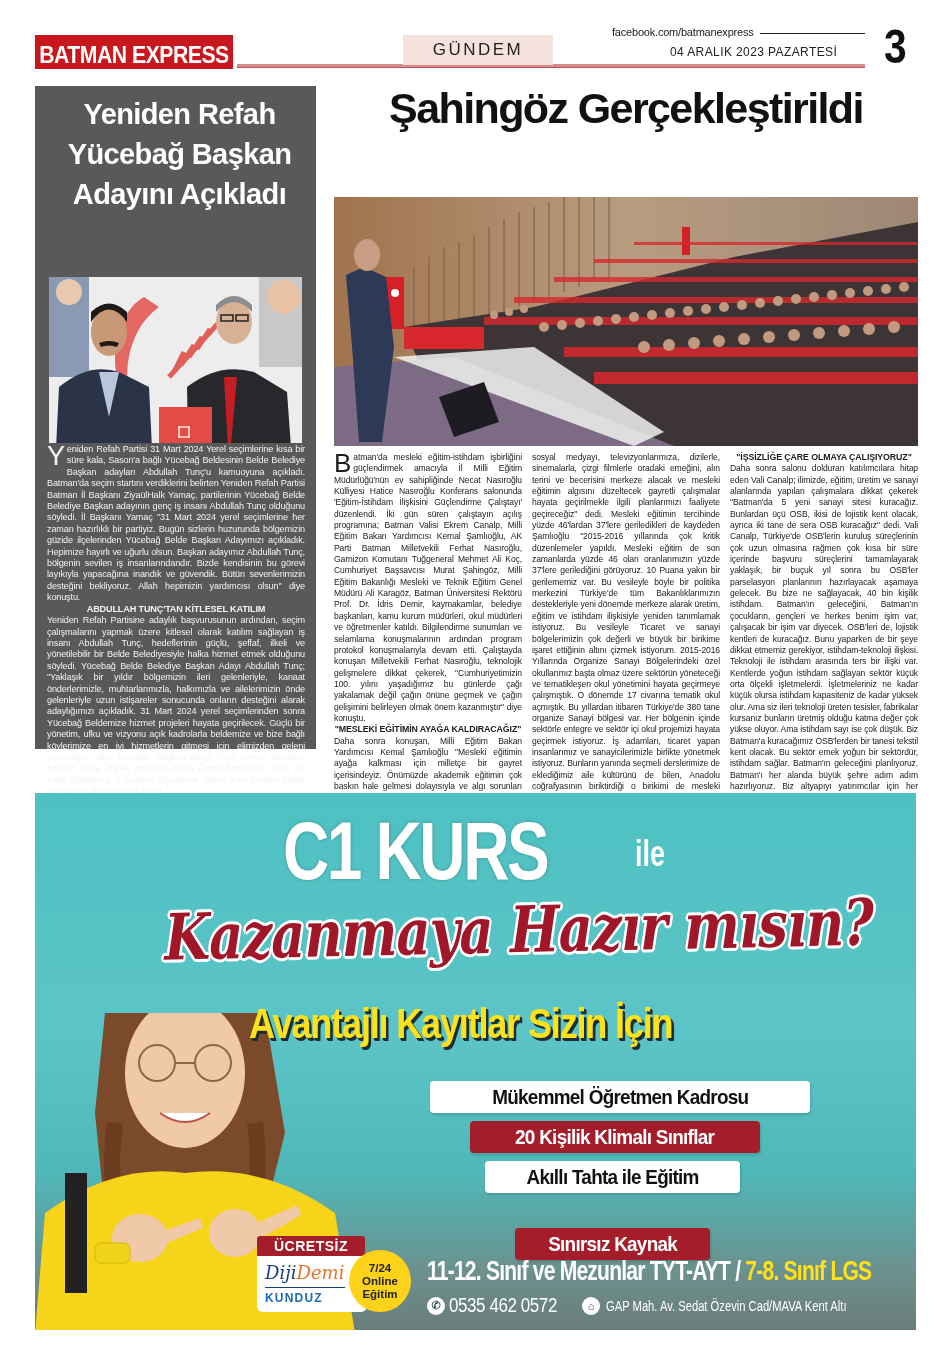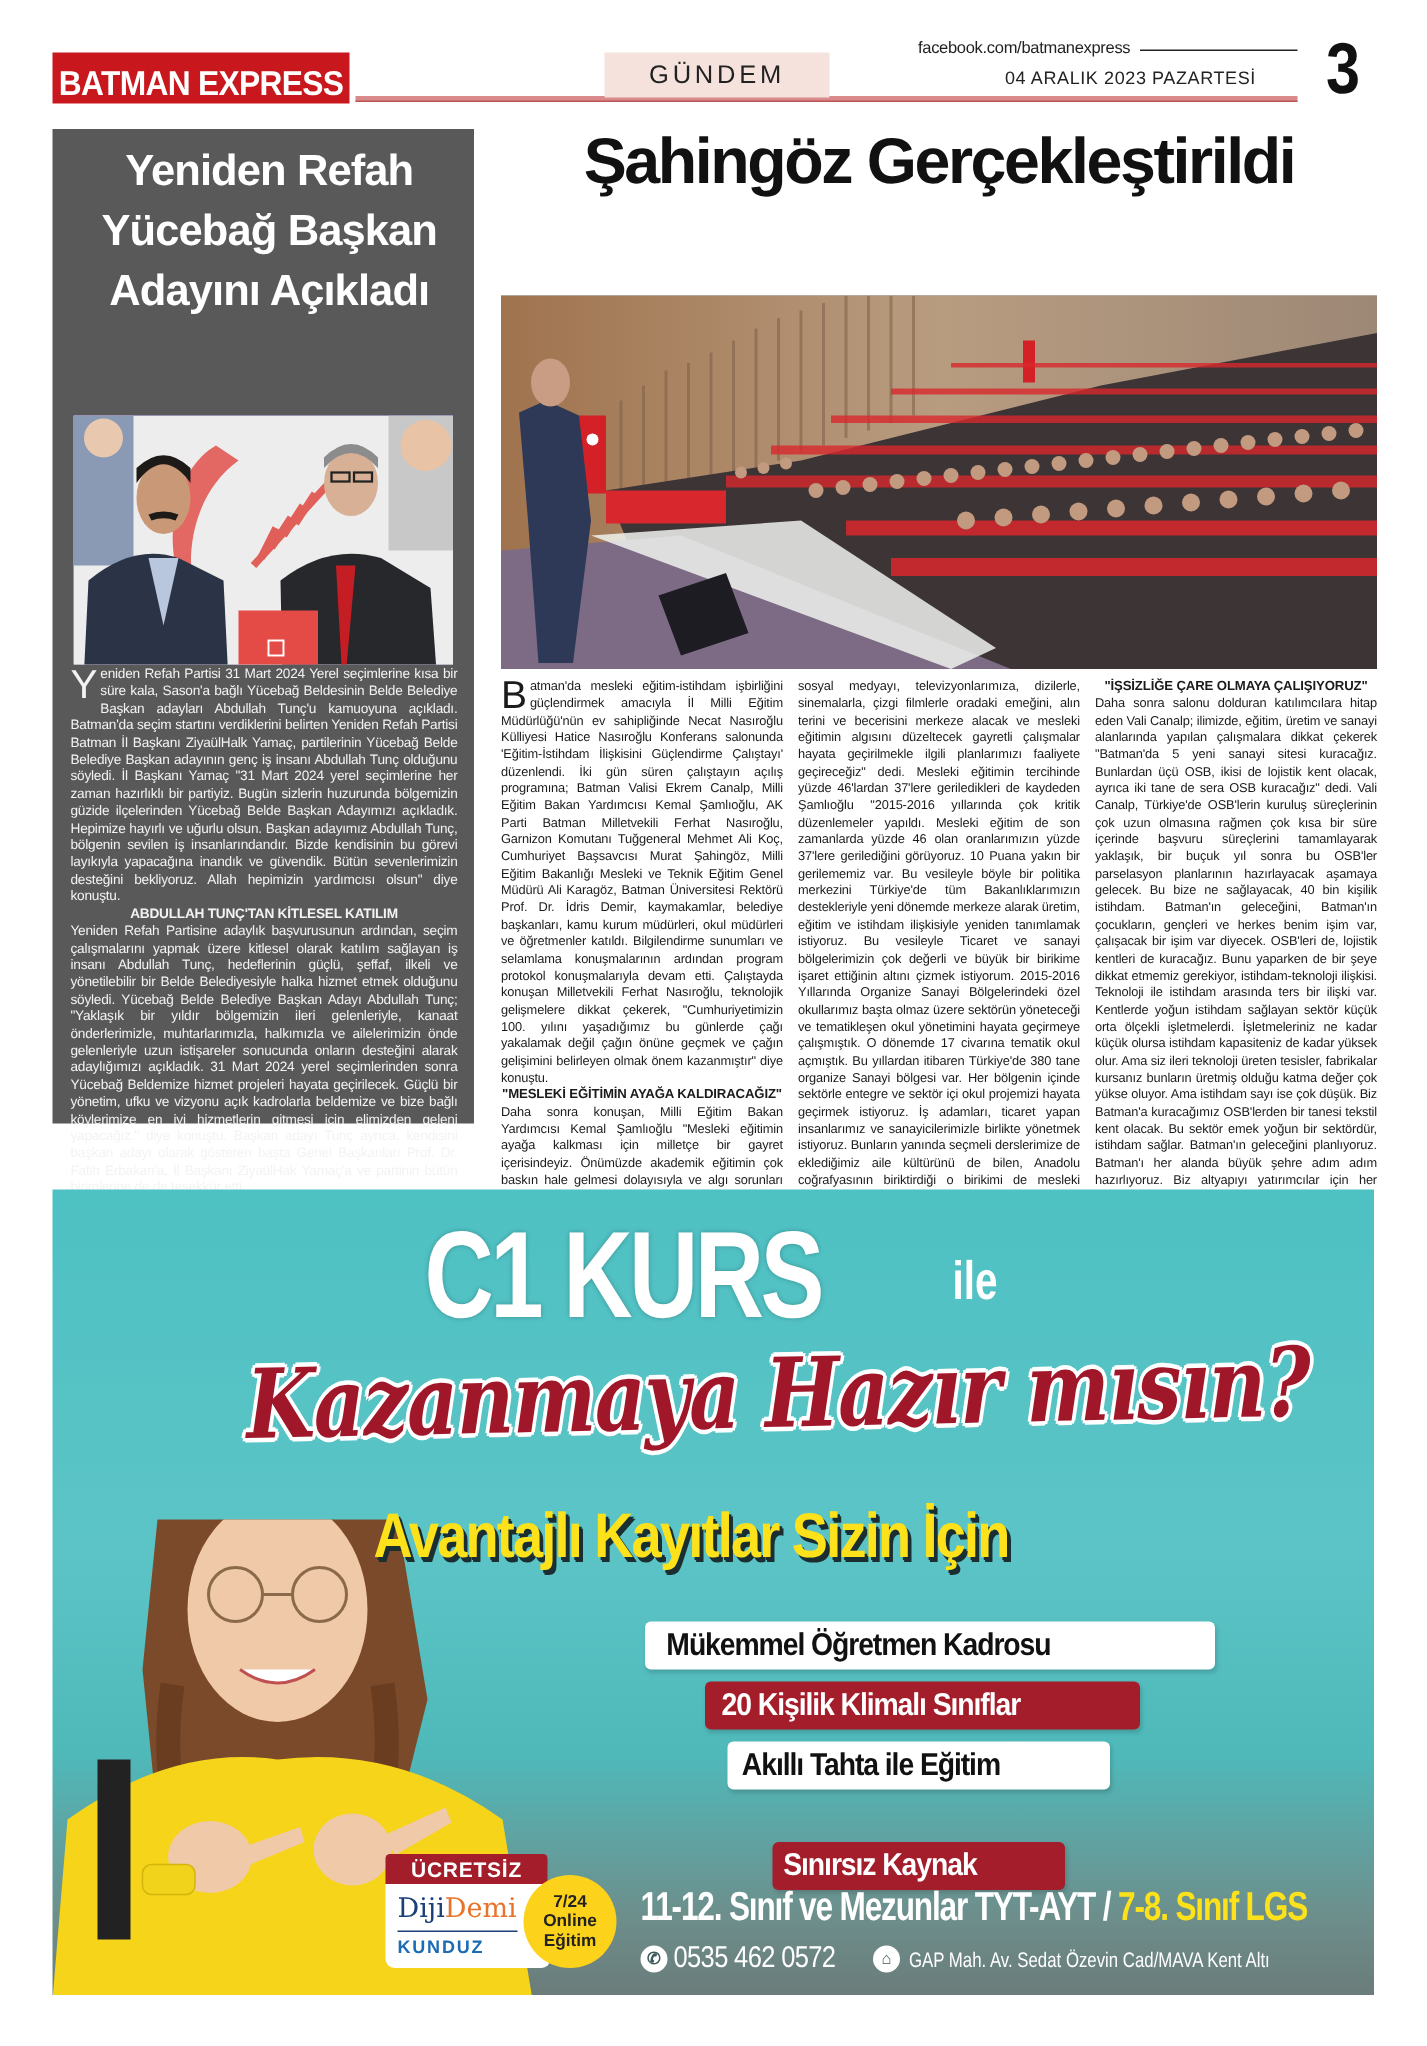--- a/index.html
+++ b/index.html
@@ -57,40 +57,40 @@
   .ad-ile { position: absolute; left: 600px; top: 40px; color: #fff; font-weight: 700; font-size: 36px; transform: scaleX(0.75);
             transform-origin: left center; }
   .ad-script { position: absolute; left: 60px; top: 98px; width: 770px; text-align: center; color: #a0172a; font-family: "DejaVu Serif", serif;
                font-style: italic; font-weight: 700; font-size: 64px; line-height: 80px; letter-spacing: -1px;
                -webkit-text-stroke: 0; text-shadow: 3px 0 0 #fff, -3px 0 0 #fff, 0 3px 0 #fff, 0 -3px 0 #fff, 2px 2px 0 #fff, -2px -2px 0 #fff, 2px -2px 0 #fff, -2px 2px 0 #fff;
                transform: scaleX(0.82) rotate(-1deg); white-space: nowrap; }
   .ad-yellow { position: absolute; left: 214px; top: 206px; color: #fde21b; font-weight: 700; font-size: 42px; line-height: 50px;
                letter-spacing: -1.4px; transform: scaleX(0.86); transform-origin: left center; white-space: nowrap;
                text-shadow: 2px 2px 0 #1b2f33, 3px 3px 0 #1b2f33; }
   .ad-pills { position: absolute; left: 395px; top: 288px; width: 380px; }
-  .pill { position: absolute; height: 32px; border-radius: 4px; display: flex; align-items: center; 
+  .pill { position: absolute; height: 32px; border-radius: 4px; display: flex; align-items: center; justify-content: center;
           font-weight: 700; font-size: 21px; letter-spacing: -0.8px; white-space: nowrap; box-shadow: 1px 2px 3px rgba(0,0,0,0.15); }
   .pill span { transform: scaleX(0.9); display: inline-block; }
   .pill.white { background: #fff; color: #111; }
   .pill.red { background: #a31d2a; color: #fff; }
   .ad-line1 { position: absolute; left: 392px; top: 463px; color: #fff; font-weight: 700; font-size: 27px; letter-spacing: -1px;
               transform: scaleX(0.78); transform-origin: left center; white-space: nowrap; }
   .ad-line1 .y { color: #fde21b; }
   .ad-line2 { position: absolute; left: 392px; top: 501px; color: #fff; font-size: 19px; white-space: nowrap;
               display: flex; align-items: center; }
   .ad-line2 .phone { font-size: 20px; letter-spacing: -0.5px; transform: scaleX(0.85); transform-origin: left center; display: inline-block; margin-left: 4px; }
   .ad-line2 .addr { font-size: 14px; transform: scaleX(0.8); transform-origin: left center; display: inline-block; margin-left: 6px; }
   .icon-circle { width: 18px; height: 18px; border-radius: 50%; background: #fff; color: #3a5a5c; font-size: 11px;
                  display: inline-flex; align-items: center; justify-content: center; font-weight: 700; }
 
   .badge-wrap { position: absolute; left: 222px; top: 433px; width: 170px; height: 100px; }
   .badge-top { position: absolute; left: 0; top: 10px; width: 108px; height: 20px; background: #a31d2a; color: #fff;
                font-weight: 700; font-size: 14px; display: flex; align-items: center; justify-content: center; border-radius: 3px 3px 0 0; letter-spacing: 0.5px; }
   .badge-card { position: absolute; left: 0; top: 30px; width: 110px; height: 56px; background: #fff; border-radius: 0 0 6px 6px; }
-  .badge-card .d1 { position: absolute; left: 8px; top: 6px; font-family: "DejaVu Serif", serif; font-size: 18px; color: #1b3f78; }
+  .badge-card .d1 { position: absolute; left: 8px; top: 6px; font-family: "DejaVu Serif", serif; font-style: italic; font-size: 18px; color: #1b3f78; }
   .badge-card .d1 .o { color: #e8742c; }
   .badge-card .rule { position: absolute; left: 8px; top: 31px; width: 80px; height: 1px; background: #1b3f78; }
   .badge-card .k { position: absolute; left: 8px; top: 35px; font-weight: 700; font-size: 12px; color: #1b6bb5; letter-spacing: 1.2px; }
   .badge-circle { position: absolute; left: 92px; top: 24px; width: 62px; height: 62px; border-radius: 50%; background: #fdd21b;
                   display: flex; flex-direction: column; align-items: center; justify-content: center; color: #222;
                   font-weight: 700; font-size: 11.5px; line-height: 13px; text-align: center; }
 
   
   .girl { position: absolute; left: 0; top: 220px; width: 400px; height: 320px; }
 </style>

